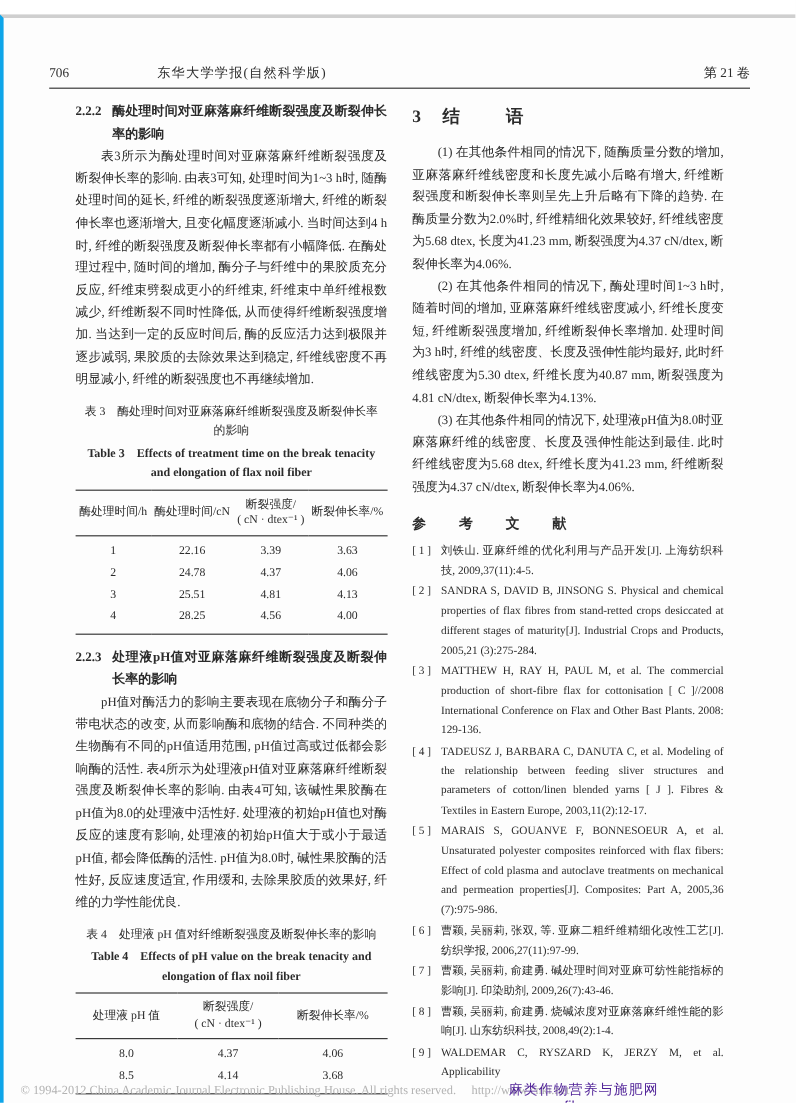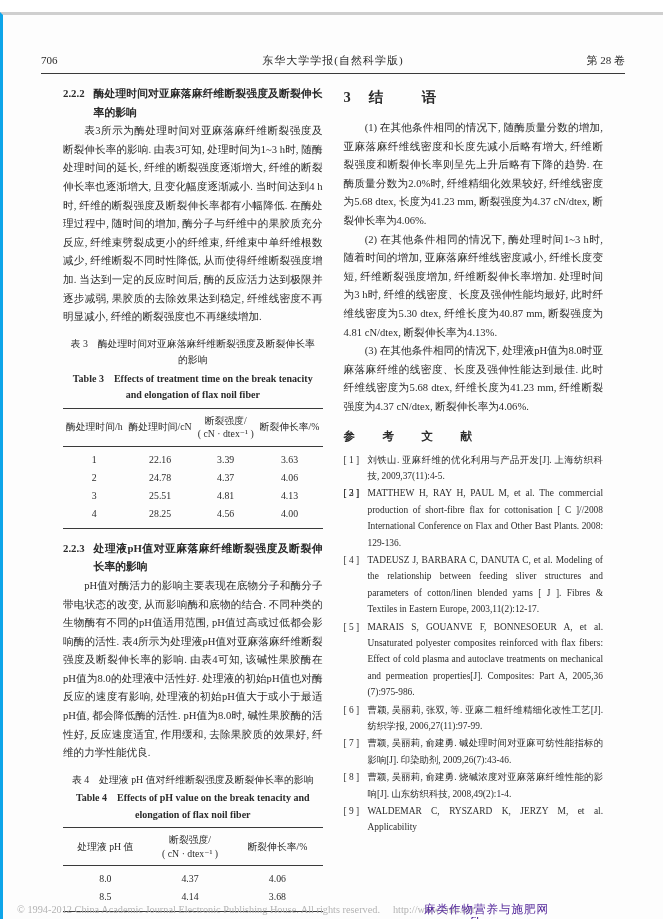--- a/index.html
+++ b/index.html
@@ -20,21 +20,21 @@
     overflow:hidden;
     margin-top:12px;
   }
   
   .header{
     display:flex;align-items:baseline;
     margin:38px 38px 0 38px;
     font-size:11px;
   }
   .header .pageno{width:90px;text-align:left;}
-  .header .jtitle{flex:1;text-align:center;letter-spacing:1px;}
+  .header .jtitle{flex:1;letter-spacing:1px;}
   .header .vol{width:90px;text-align:right;}
   .header-rule{
     margin:5px 38px 10px 38px;
     border-bottom:1.4px solid #3a3a3a;
   }
   
   .columns{
     display:flex;
     padding:0 60px;
     gap:21px;
@@ -160,21 +160,21 @@
   .watermark .wm2{font-size:12px;font-family:"Liberation Sans","DejaVu Sans",sans-serif;}
 </style>
 </head>
 <body>
 
 <div class="page">
 
   <div class="header">
     <span class="pageno">706</span>
     <span class="jtitle">东华大学学报(自然科学版)</span>
-    <span class="vol">第 28 卷</span>
+    <span class="vol">第 21 卷</span>
   </div>
   <div class="header-rule"></div>
 
   <div class="columns">
 
     <div class="col col-left">
 
       <div class="sec-head">
         <span class="sec-num">2.2.2</span>
         <span class="sec-title">酶处理时间对亚麻落麻纤维断裂强度及断裂伸长率的影响</span>
@@ -269,20 +269,21 @@
 
       <div class="refs-head">参　考　文　献</div>
 
       <ul class="refs">
         <li>
           <span class="marker">[ 1 ]</span>
           <span>刘铁山. 亚麻纤维的优化利用与产品开发[J]. 上海纺织科技, 2009,37(11):4-5.</span>
         </li>
         <li>
           <span class="marker">[ 2 ]</span>
+          <span>SANDRA S, DAVID B, JINSONG S. Physical and chemical properties of flax fibres from stand-retted crops desiccated at different stages of maturity[J]. Industrial Crops and Products, 2005,21 (3):275-284.</span>
         </li>
         <li>
           <span class="marker">[ 3 ]</span>
           <span>MATTHEW H, RAY H, PAUL M, et al. The commercial production of short-fibre flax for cottonisation [ C ]//2008 International Conference on Flax and Other Bast Plants. 2008: 129-136.</span>
         </li>
         <li>
           <span class="marker">[ 4 ]</span>
           <span>TADEUSZ J, BARBARA C, DANUTA C, et al. Modeling of the relationship between feeding sliver structures and parameters of cotton/linen blended yarns [ J ]. Fibres &amp; Textiles in Eastern Europe, 2003,11(2):12-17.</span>
         </li>
         <li>

